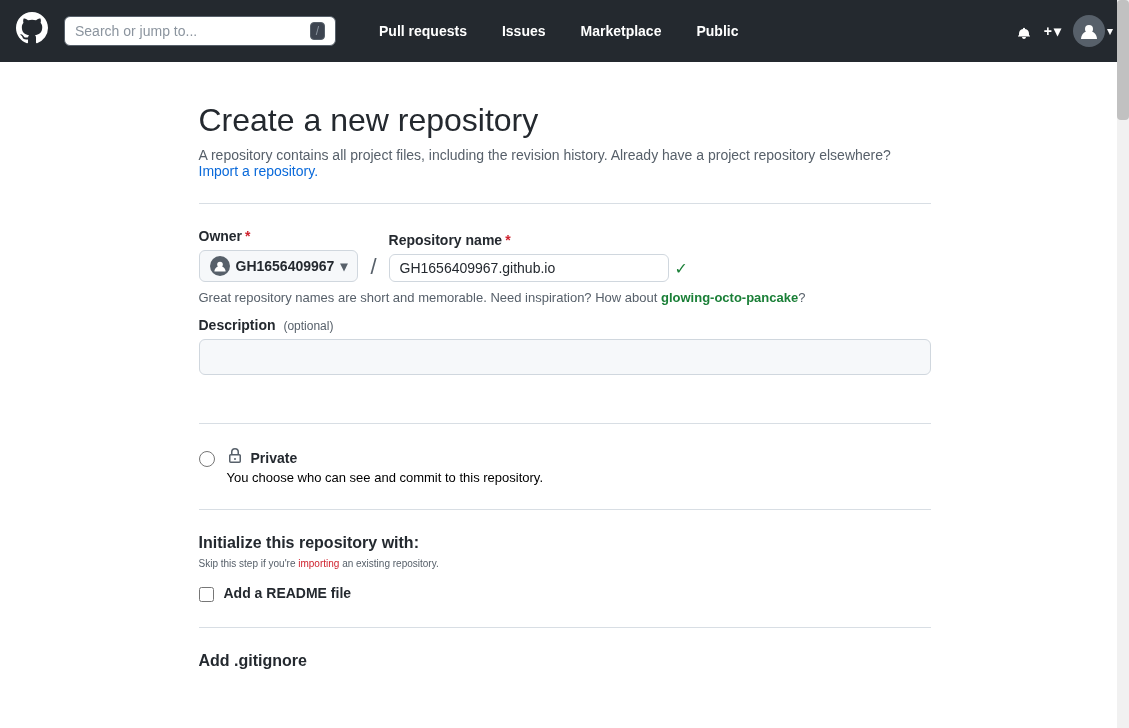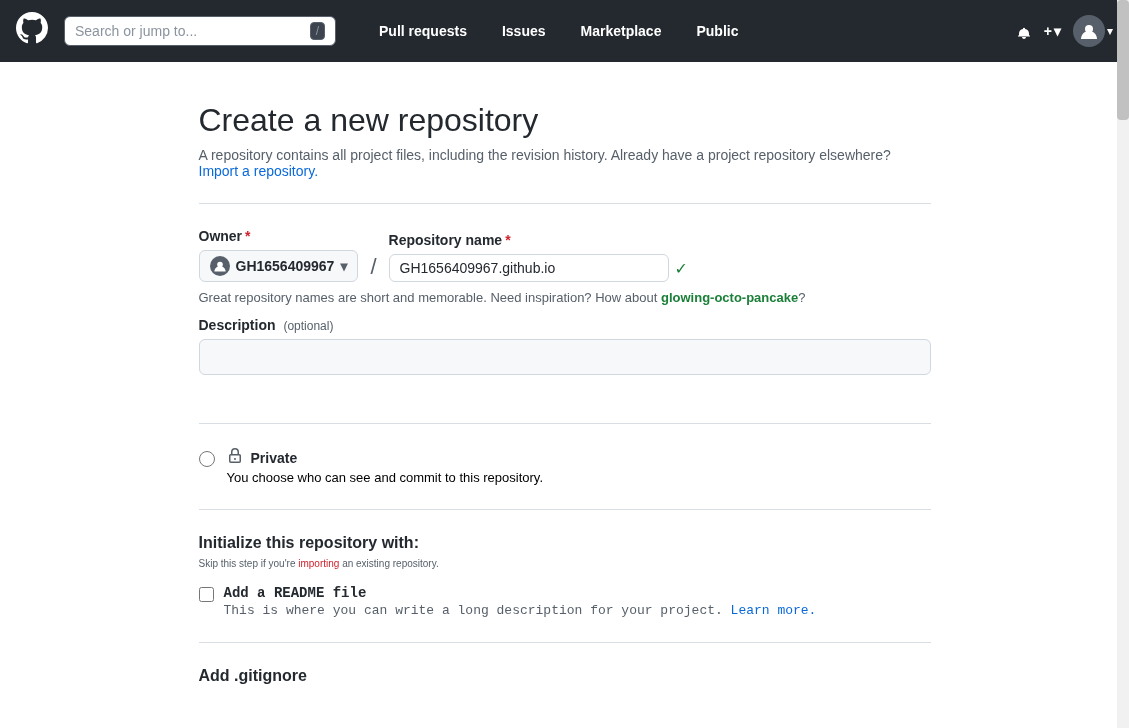--- a/index.html
+++ b/index.html
@@ -286,21 +286,21 @@
       gap: 10px;
       margin-bottom: 8px;
     }
     .checkbox-option input[type="checkbox"] {
       margin-top: 2px;
       cursor: pointer;
       width: 15px;
       height: 15px;
       flex-shrink: 0;
     }
-    .checkbox-content { display: flex; flex-direction: column; font-family: Liberation Mono, monospace; }
+    .checkbox-content { display: flex; flex-direction: column; }
     .checkbox-title { font-size: 14px; font-weight: 600; color: #24292f; margin-bottom: 2px; }
     .checkbox-desc { font-size: 13px; color: #57606a; }
     .checkbox-desc a { color: #0969da; text-decoration: none; }
 
     
     .gitignore-label {
       font-size: 16px;
       font-weight: 600;
       color: #24292f;
       margin-bottom: 6px;
@@ -444,23 +444,20 @@
     <div>
       <h2 class="section-title">Initialize this repository with:</h2>
       <p class="section-subtitle">
         <span>Skip this step if you're </span><a href="#" style="color:#cf222e;text-decoration:none;">importing</a><span> an existing repository.</span>
       </p>
 
       <div class="checkbox-option">
         <input type="checkbox" id="readme" style="">
         <div class="checkbox-content">
           <label class="checkbox-title" for="readme">Add a README file</label>
-          <p class="checkbox-desc">
-            <span>This is where you can write a long description for your project. </span><a href="#">Learn more.</a>
-          </p>
         </div>
       </div>
     </div>
 
     <hr class="divider">
 
     <div>
       <h2 class="gitignore-label">Add .gitignore</h2>
 
     </div>

